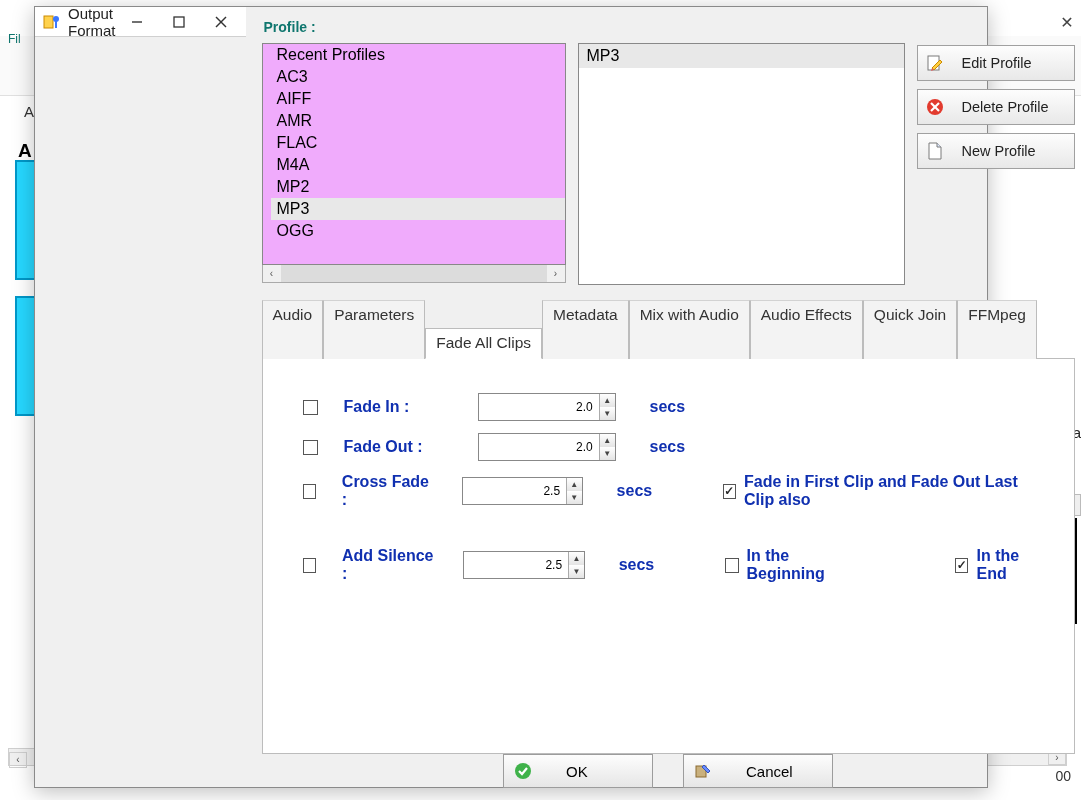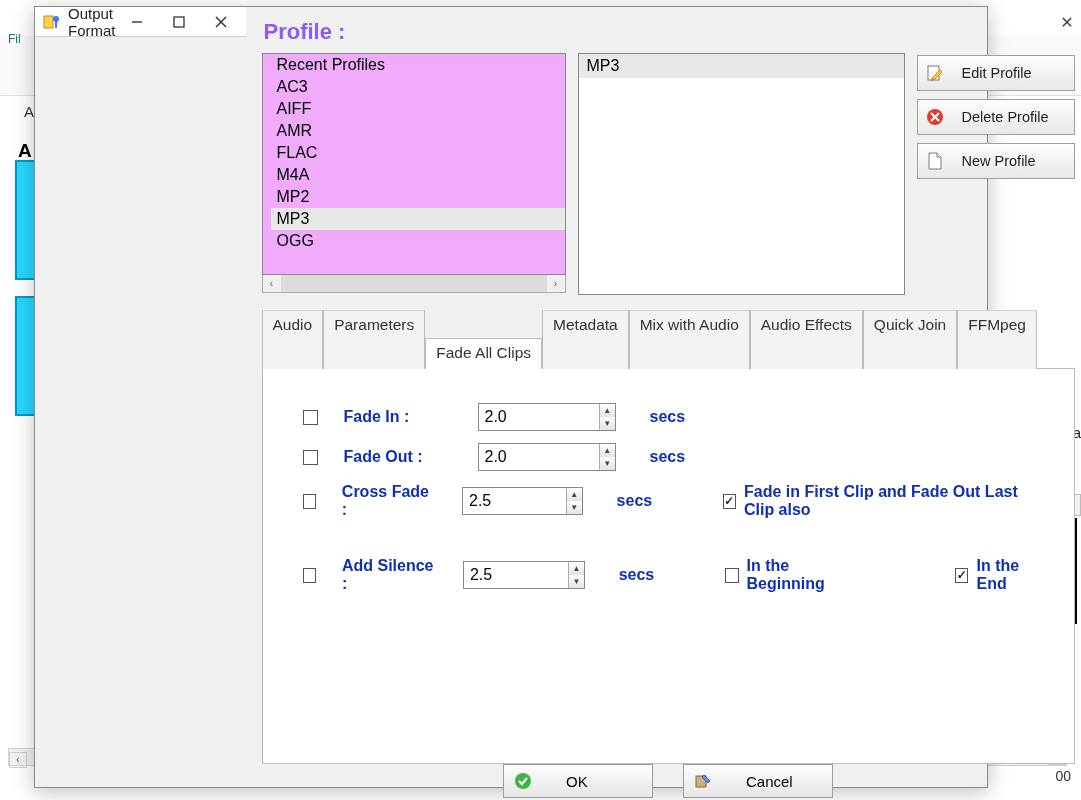--- a/index.html
+++ b/index.html
@@ -24,21 +24,21 @@
   .bg-00 { position: absolute; right: 10px; bottom: 16px; font-size: 14px; color: #333; }
 
   
   .modal { position: absolute; left: 34px; top: 6px; width: 954px; height: 782px; background: #f0f0f0; border: 1px solid #8a8a8a; box-shadow: 0 4px 20px rgba(0,0,0,.25); display: flex; flex-direction: row; }
   .titlebar { height: 30px; background: #fff; display: flex; align-items: center; padding: 0 4px 0 8px; border-bottom: 1px solid #d0d0d0; }
   .titlebar .ticon { width: 18px; height: 18px; margin-right: 7px; }
   .titlebar .ttitle { font-size: 15px; color: #222; flex: 1; }
   .titlebar .wbtn { width: 42px; height: 28px; display: flex; align-items: center; justify-content: center; color: #333; }
 
   .content { flex: 1; padding: 10px 16px 0 16px; display: flex; flex-direction: column; }
-  .profile-label { color: #8b5cf6; font-weight: 600; font-size: 22px; margin: 2px 0 8px 2px; }
+  .profile-label { color: #0f766e; font-weight: 600; font-size: 14px; margin: 2px 0 8px 2px; }
 
   .top-row { display: flex; gap: 12px; }
   .list-wrap { position: relative; width: 304px; height: 242px; }
   .profile-list { width: 100%; height: 222px; border: 1px solid #888; background: #f0abfc; overflow-y: scroll; overflow-x: hidden; font-size: 16px; padding-left: 8px; }
   .profile-list .item { padding: 2px 6px; cursor: default; white-space: nowrap; }
   .profile-list .item.sel { background: #e8e8e8; }
   .hscroll { height: 18px; border: 1px solid #aaa; border-top: none; background: #f0f0f0; display: flex; align-items: center; }
   .hscroll .arr { width: 18px; height: 100%; display: flex; align-items: center; justify-content: center; font-size: 10px; color: #555; border: 0 solid #cfcfcf; }
   .hscroll .track { flex: 1; height: 100%; background: #dcdcdc; }
 
@@ -54,21 +54,21 @@
   .tab { padding: 5px 10px 6px 10px; border: 1px solid #bcbcbc; border-bottom: none; background: #f3f3f3; margin-right: 0px; cursor: default; position: relative; top: 1px; }
   .tab.active { background: #fff; border-bottom: 1px solid #fff; z-index: 2; margin-top: 28px; }
   .tab:not(.active) { border-top-color: #d2d2d2; }
 
   .tab-panel { border: 1px solid #bcbcbc; background: #fff; width: 813px; flex: 1; padding: 34px 30px 20px 40px; min-height: 396px; }
   .row { display: flex; align-items: center; margin-bottom: 12px; gap: 26px; }
   .row .cb { width: 15px; height: 15px; border: 1px solid #555; background: #fff; display: inline-flex; align-items: center; justify-content: center; font-size: 12px; color: #2a2a2a; }
   .row .lbl { color: #1030b0; font-weight: 600; font-size: 16px; width: 108px; }
   .row .lbl.wide { width: 108px; }
   .spin { display: flex; align-items: stretch; width: 138px; height: 28px; border: 1px solid #888; background: #fff; }
-  .spin input { border: none; width: 100%; padding: 1px 6px; font-size: 16px; outline: none; }
+  .spin input { border: none; width: 100%; padding: 1px 6px; font-size: 12px; outline: none; text-align: right; }
   .spin .sbtns { width: 18px; display: flex; flex-direction: column; border-left: 1px solid #aaa; }
   .spin .sbtns div { flex: 1; display: flex; align-items: center; justify-content: center; font-size: 8px; color: #444; background: linear-gradient(#fff,#e4e4e4); }
   .unit { color: #1030b0; font-weight: 600; font-size: 16px; margin-left: 8px; width: 48px; }
   .inline-cb { display: flex; align-items: center; gap: 8px; color: #1030b0; font-weight: 600; font-size: 16px; }
 
   .footer { height: 52px; display: flex; align-items: center; justify-content: center; gap: 30px; }
   .fbtn { width: 150px; height: 34px; background: linear-gradient(#fdfdfd,#e6e6e6); border: 1px solid #9c9c9c; display: flex; align-items: center; padding-left: 10px; gap: 34px; font-size: 15px; }
   .fbtn .ficon { width: 18px; height: 18px; display: flex; align-items: center; justify-content: center; }
 
   

